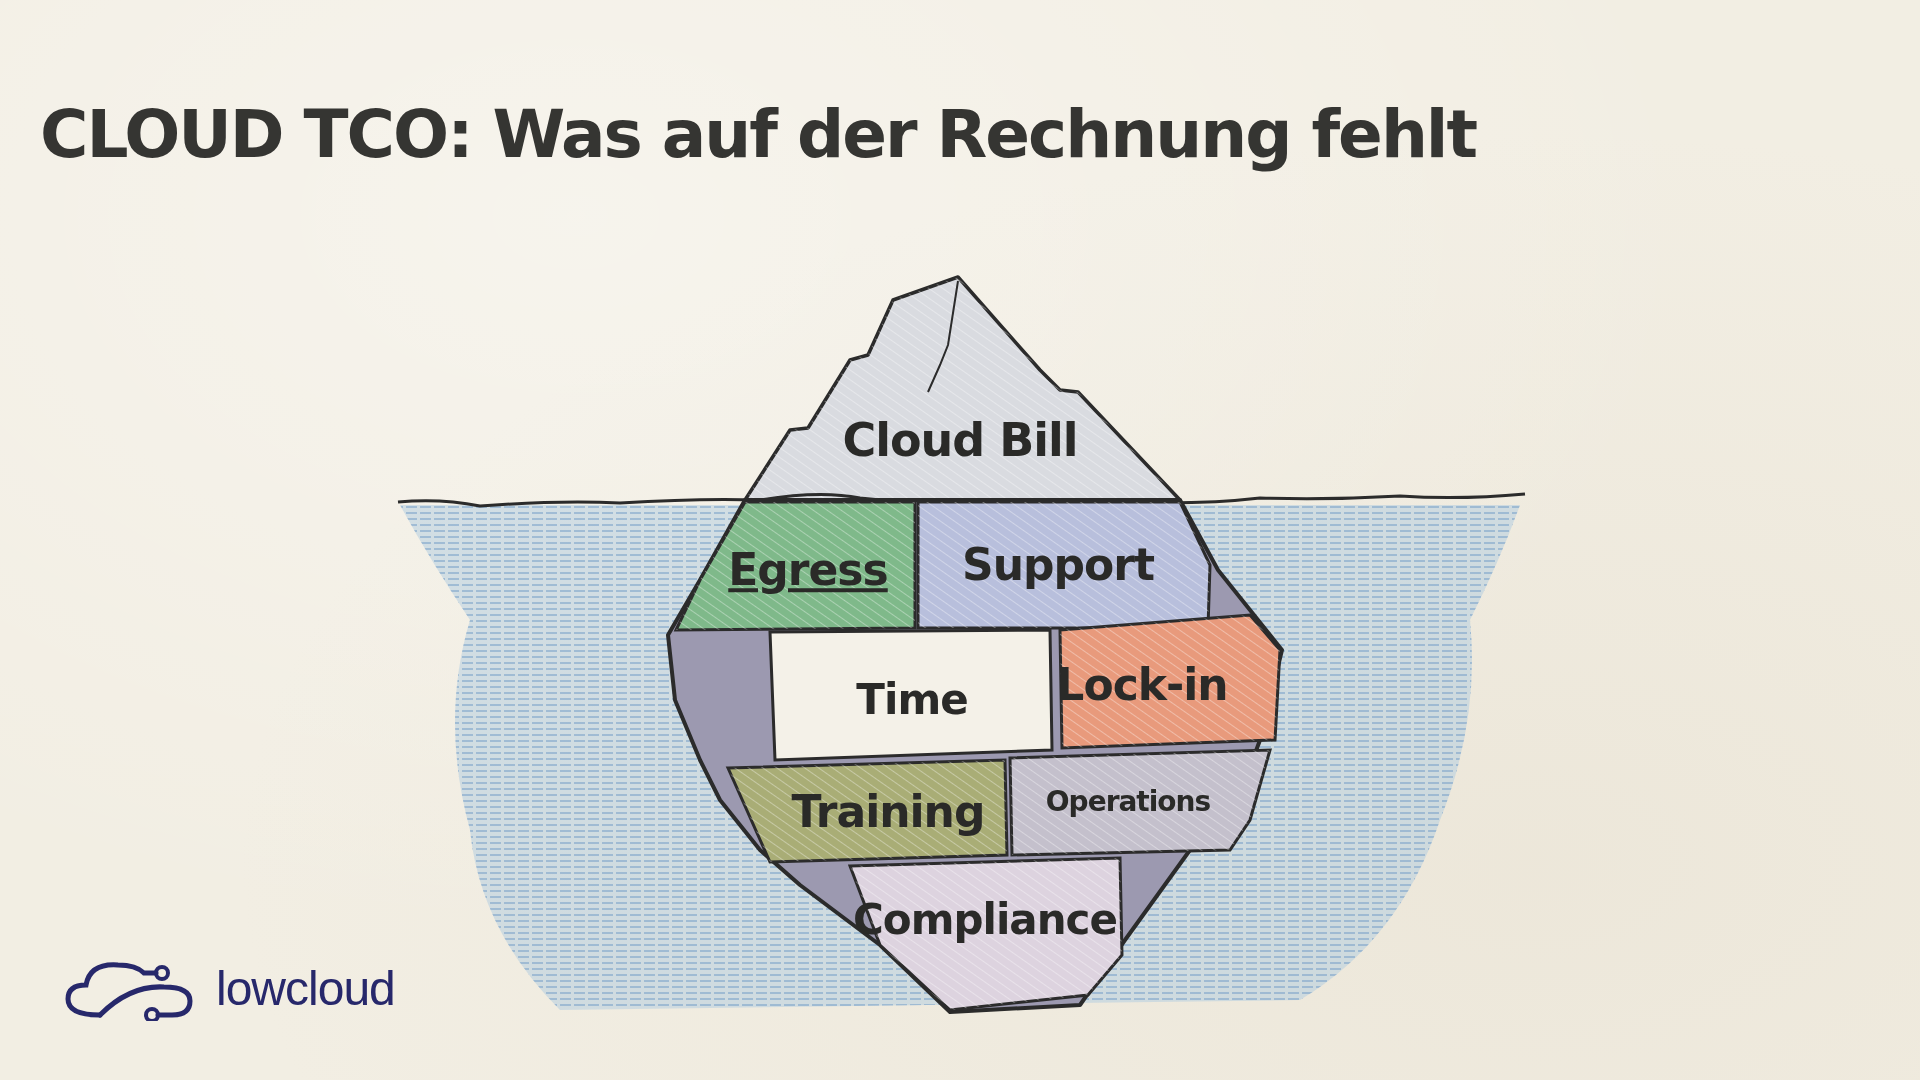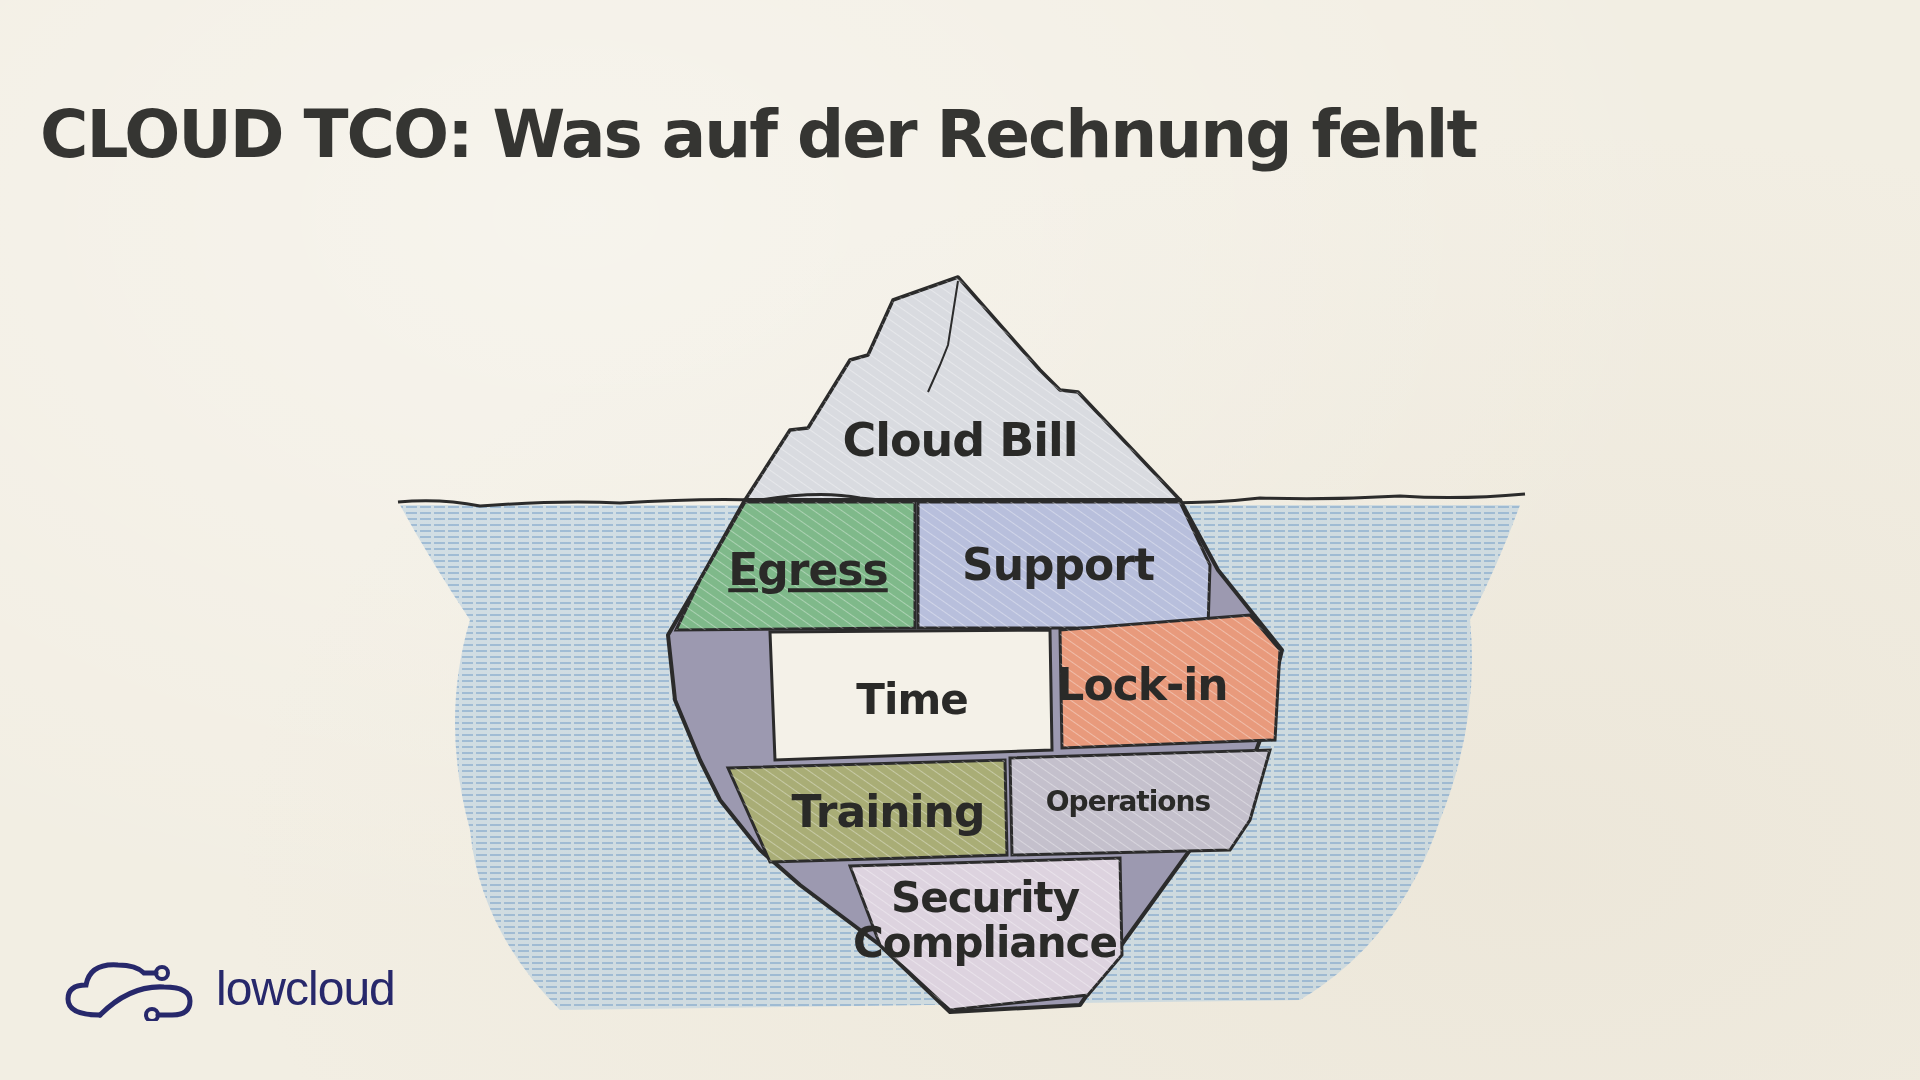--- a/index.html
+++ b/index.html
@@ -111,21 +111,20 @@
 <div class="lbl" style="left:960px;top:441px;font-size:46px;">Cloud Bill</div>
 <div class="lbl" style="left:808px;top:570px;font-size:44px;text-decoration:underline;">Egress</div>
 <div class="lbl" style="left:1058px;top:565px;font-size:44px;">Support</div>
 <div class="lbl" style="left:912px;top:700px;font-size:42px;">
   <div>Time</div>
 </div>
 <div class="lbl" style="left:1142px;top:685px;font-size:44px;">Lock-in</div>
 <div class="lbl" style="left:888px;top:812px;font-size:44px;">Training</div>
 <div class="lbl" style="left:1128px;top:802px;font-size:28px;">Operations</div>
 <div class="lbl" style="left:985px;top:920px;font-size:42px;">
-  <div>Security</div>
   <div>Compliance</div>
 </div>
 
 <div class="logo">
   <svg width="140" height="66" viewBox="0 0 140 66">
     <path d="M40 60 Q8 60 8 44 Q8 30 26 30 Q30 8 58 10 Q76 10 84 18 L96 18" fill="none" stroke="#27286b" stroke-width="5" stroke-linecap="round"></path>
     <circle cx="102" cy="18" r="6" fill="none" stroke="#27286b" stroke-width="4"></circle>
     <path d="M40 60 Q70 30 104 32 Q130 32 130 46 Q130 60 112 60 L98 60" fill="none" stroke="#27286b" stroke-width="5" stroke-linecap="round"></path>
     <circle cx="92" cy="60" r="6" fill="none" stroke="#27286b" stroke-width="4"></circle>
   </svg>

